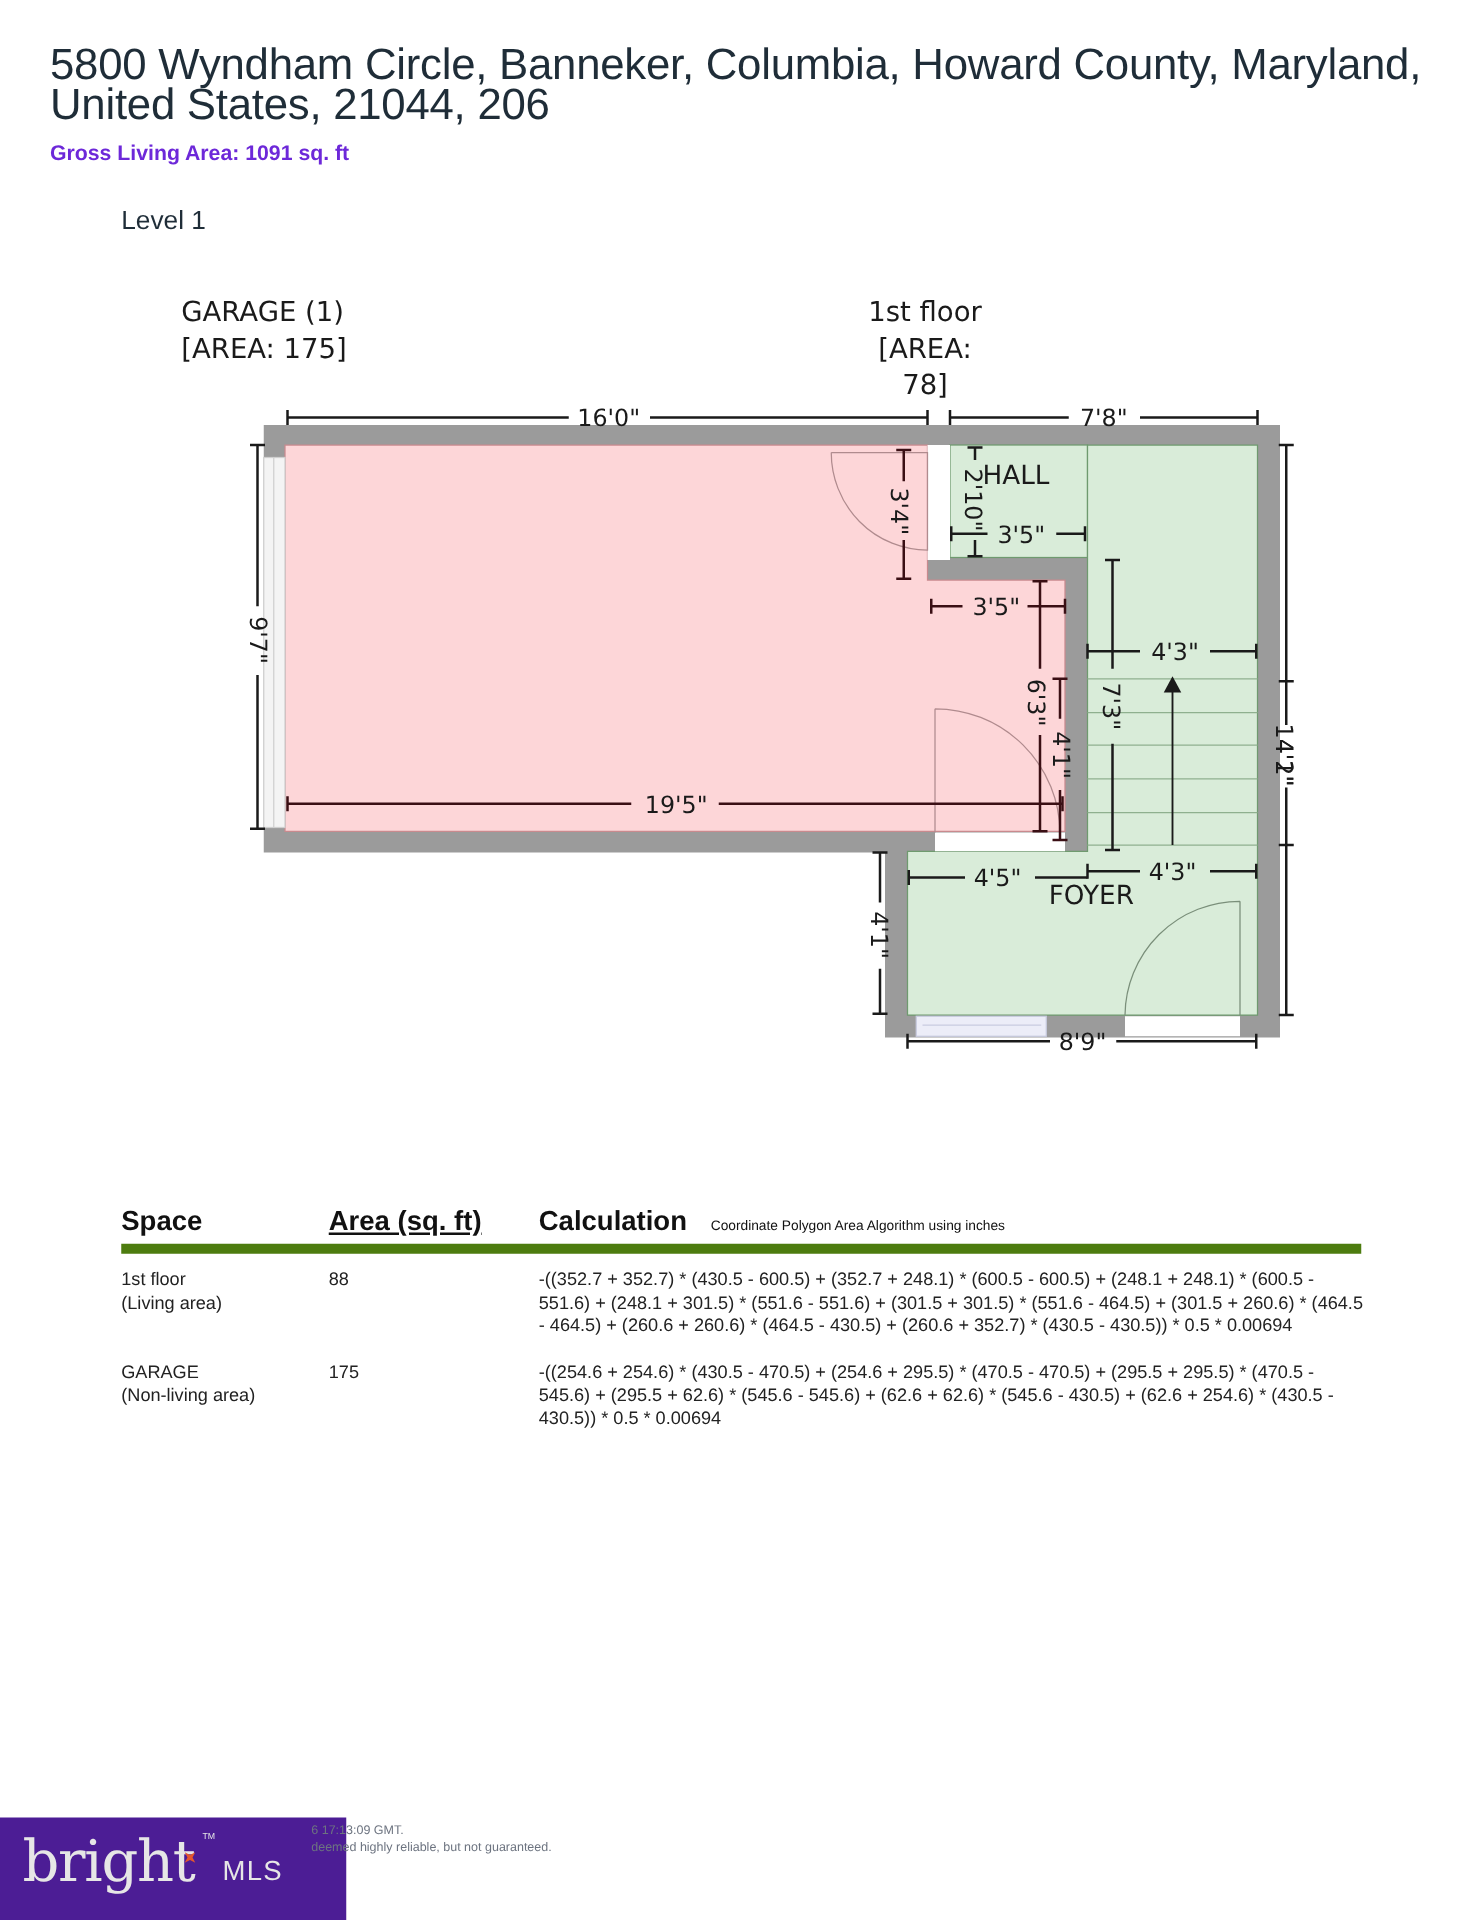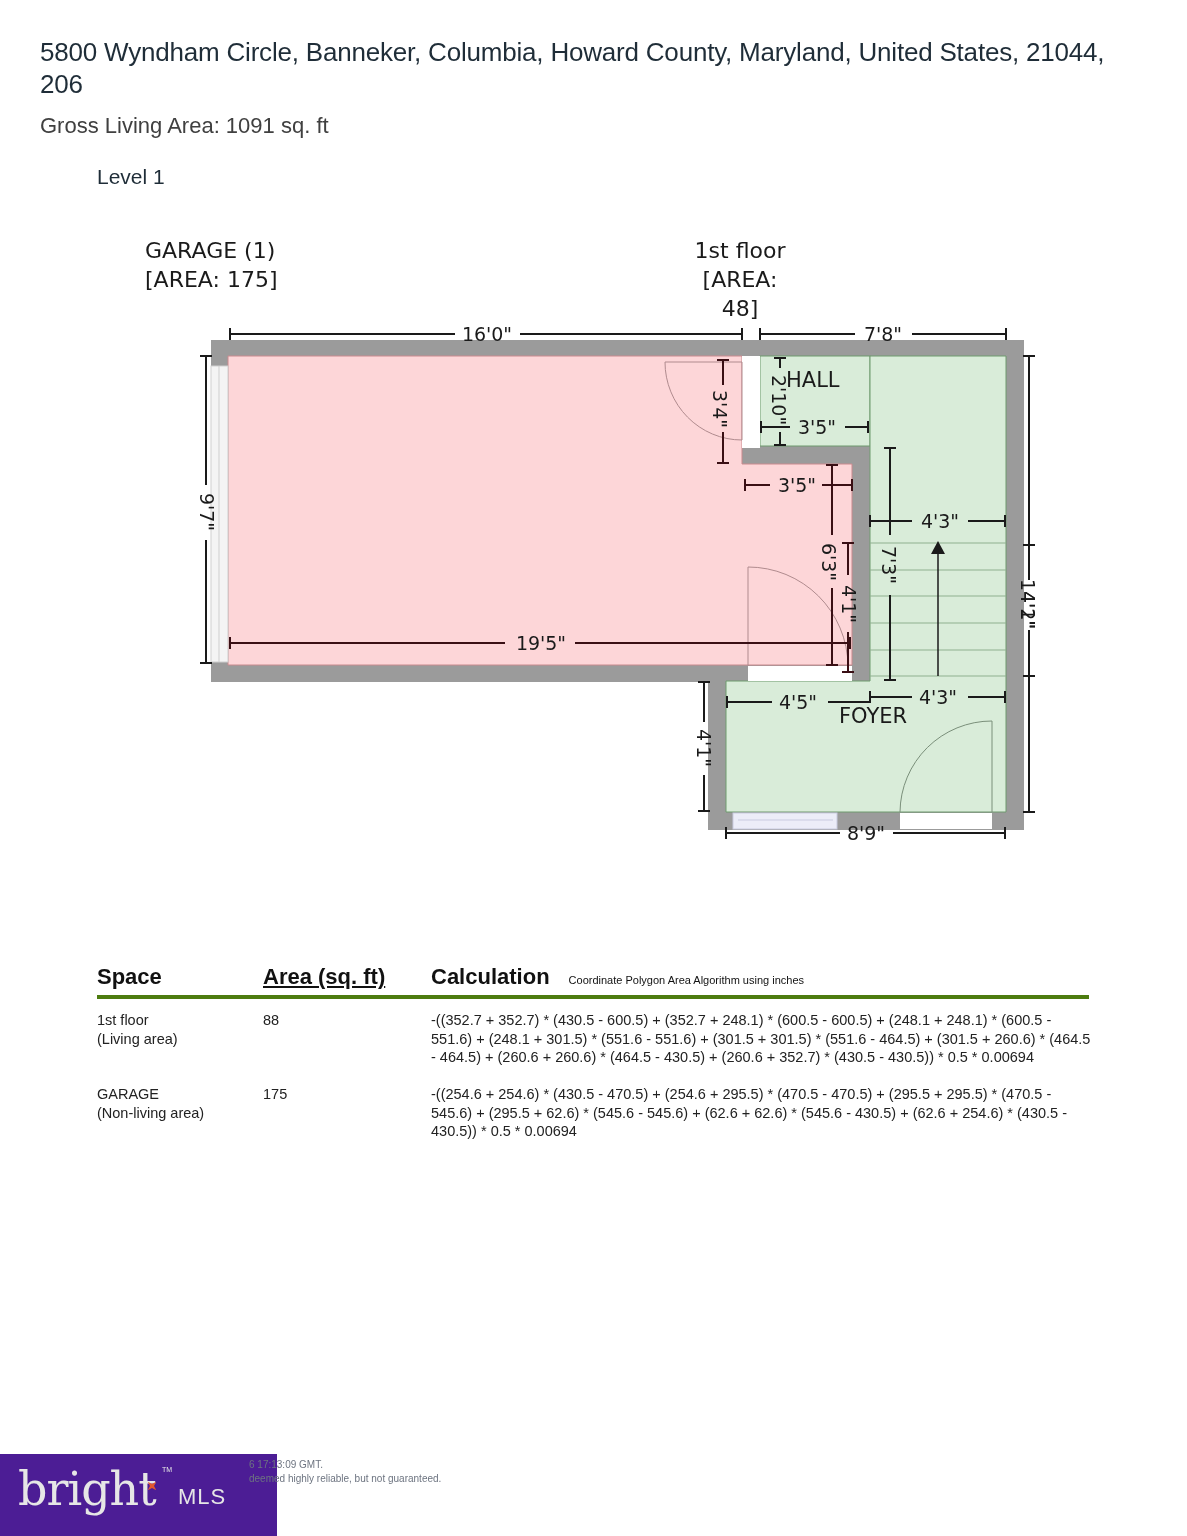--- a/index.html
+++ b/index.html
@@ -1,29 +1,29 @@
 <!DOCTYPE html>
 <html><head>
 <meta charset="utf-8">
 <style>
   html, body { margin: 0; padding: 0; background: #ffffff; }
   body { width: 1187px; height: 1536px; position: relative; overflow: hidden; font-family: "Liberation Sans", sans-serif; color: #1f2a33; }
-  .title { position: absolute; left: 40px; top: 36px; width: 1110px; font-size: 26px; line-height: 32px; font-weight: normal; color: #1f2d38; letter-spacing: -0.2px; margin: 0; }
-  .gla { position: absolute; left: 40px; top: 113px; font-size: 22px; color: #404040; }
+  .title { position: absolute; left: 40px; top: 36px; width: 1110px; font-size: 35px; line-height: 32px; font-weight: normal; color: #1f2d38; letter-spacing: -0.2px; margin: 0; }
+  .gla { position: absolute; left: 40px; top: 113px; font-size: 17px; color: #6d28d9; font-weight: bold; }
   .level { position: absolute; left: 97px; top: 165px; font-size: 21px; color: #1f2d38; }
   .room-label { position: absolute; font-family: "DejaVu Sans", sans-serif; font-size: 22px; line-height: 29px; color: #1a1a1a; font-weight: normal; margin-left: 18px; }
   .room-label .name, .room-label .area { display: block; }
   #garage-label { left: 127px; top: 236px; }
   #floor-label { left: 664px; top: 236px; text-align: center; width: 116px; }
   svg.plan { position: absolute; left: 0; top: 0; }
   .dim-text { font-family: "DejaVu Sans", sans-serif; font-size: 19px; fill: #1a1a1a; }
   .room-text { font-family: "DejaVu Sans", sans-serif; font-size: 21px; fill: #1a1a1a; }
 
   .table { position: absolute; left: 97px; top: 962px; width: 992px; }
-  .thead { position: relative; height: 33px; border-bottom: 4px solid #4d7c0f; }
+  .thead { position: relative; height: 33px; border-bottom: 8px solid #4d7c0f; }
   .th { position: absolute; top: 2px; font-size: 22px; font-weight: bold; color: #111; }
   .th-space { left: 0; }
   .th-area { left: 166px; text-decoration: underline; }
   .th-calc { left: 334px; }
   .th-calc .sub { font-size: 11px; font-weight: normal; margin-left: 19px; }
   .row { position: relative; font-size: 14.5px; line-height: 18.5px; color: #222; }
   .cell { position: absolute; top: 0; }
   .c-space { left: 0; width: 160px; }
   .c-area { left: 166px; text-align: center; }
   .c-calc { left: 334px; width: 660px; }
@@ -45,21 +45,21 @@
 <h1 class="title">5800 Wyndham Circle, Banneker, Columbia, Howard County, Maryland, United States, 21044, 206</h1>
 <div class="gla">Gross Living Area: 1091 sq. ft</div>
 <div class="level">Level 1</div>
 
 <div class="room-label" id="garage-label">
   <span class="name">GARAGE (1)</span>
   <span class="area">[AREA: 175]</span>
 </div>
 <div class="room-label" id="floor-label">
   <span class="name">1st floor</span>
-  <span class="area">[AREA: 48]</span>
+  <span class="area">[AREA: 78]</span>
 </div>
 
 <svg class="plan" width="1187" height="900" viewBox="0 0 1187 900">
 
   <g>
     <polygon fill="#9b9b9b" points="211,340 760,340 760,447 870,447 870,682 211,682"></polygon>
 
     <polygon fill="#9b9b9b" points="742,340 1024,340 1024,830 708,830 708,666 852,666 852,464 742,464"></polygon>
 
     <polygon fill="#fdd6d8" stroke="#c98a8e" stroke-width="1" points="228,356 742,356 742,464 852,464 852,665 228,665"></polygon>

